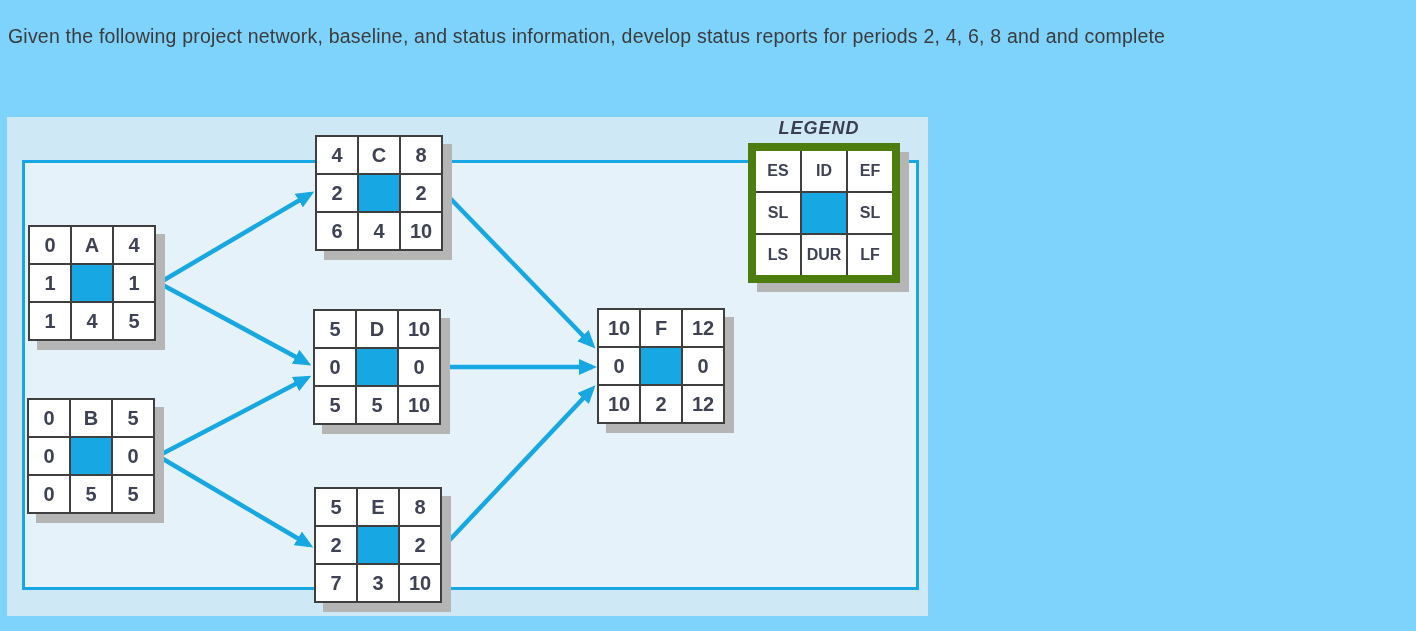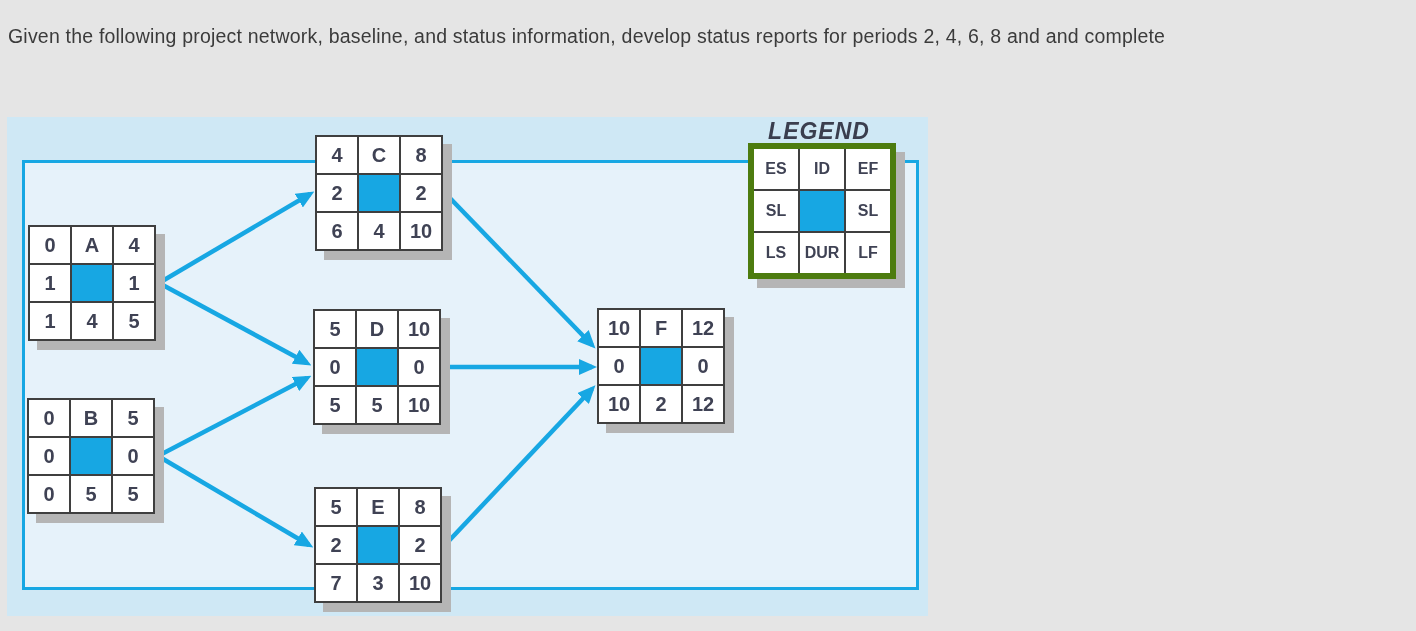--- a/index.html
+++ b/index.html
@@ -1,16 +1,16 @@
 <!DOCTYPE html>
 <html><head>
 <meta charset="utf-8">
 <style>
   html,body{margin:0;padding:0;background:#ffffff;}
-  #page{position:relative;width:1416px;height:631px;background:#e5e5e5;overflow:hidden;
+  #page{position:relative;width:1416px;height:631px;background:#7dd3fc;overflow:hidden;
         font-family:"Liberation Sans",sans-serif;}
 
   
   .instructions{position:absolute;left:8px;top:22px;width:1400px;
                 color:#3b3b3b;font-size:19.5px;line-height:29px;letter-spacing:.2px;}
   .instructions .sub{font-family:"DejaVu Serif",serif;font-style:italic;
                      font-size:15px;position:relative;top:4px;margin-left:1px;}
 
   
   .panel{position:absolute;left:7px;top:117px;width:921px;height:499px;background:#cfe8f5;}
@@ -21,25 +21,25 @@
   
   .node{position:absolute;display:grid;grid-template-columns:repeat(3,40px);
         grid-template-rows:repeat(3,36px);gap:2px;background:#3f3f3f;
         border:2px solid #3f3f3f;box-shadow:9px 9px 0 0 #b5b5b5;}
   .node .cell{background:#ffffff;display:flex;align-items:center;justify-content:center;
               color:#3f4254;font-size:20px;font-weight:bold;}
   .node .cell.center{background:#17a7e3;}
 
   
   .legend-title{position:absolute;left:741px;top:1px;width:142px;text-align:center;
-                font-style:italic;font-size:23px;font-weight:bold;color:#3a3e4e;
+                font-style:italic;font-size:18px;font-weight:bold;color:#3a3e4e;
                 letter-spacing:1px;}
   .legend{position:absolute;left:741px;top:26px;display:grid;
           grid-template-columns:repeat(3,44px);grid-template-rows:repeat(3,40px);
-          gap:2px;background:#3f3f3f;border:6px solid #4d7c0f;
+          gap:2px;background:#3f3f3f;border:8px solid #4d7c0f;
           box-shadow:9px 9px 0 0 #b5b5b5;}
   .legend .cell{background:#ffffff;display:flex;align-items:center;justify-content:center;
                 color:#3f4254;font-size:16px;font-weight:bold;}
   .legend .cell.center{background:#17a7e3;}
 </style>
 </head>
 <body>
 
 <div id="page">
 

